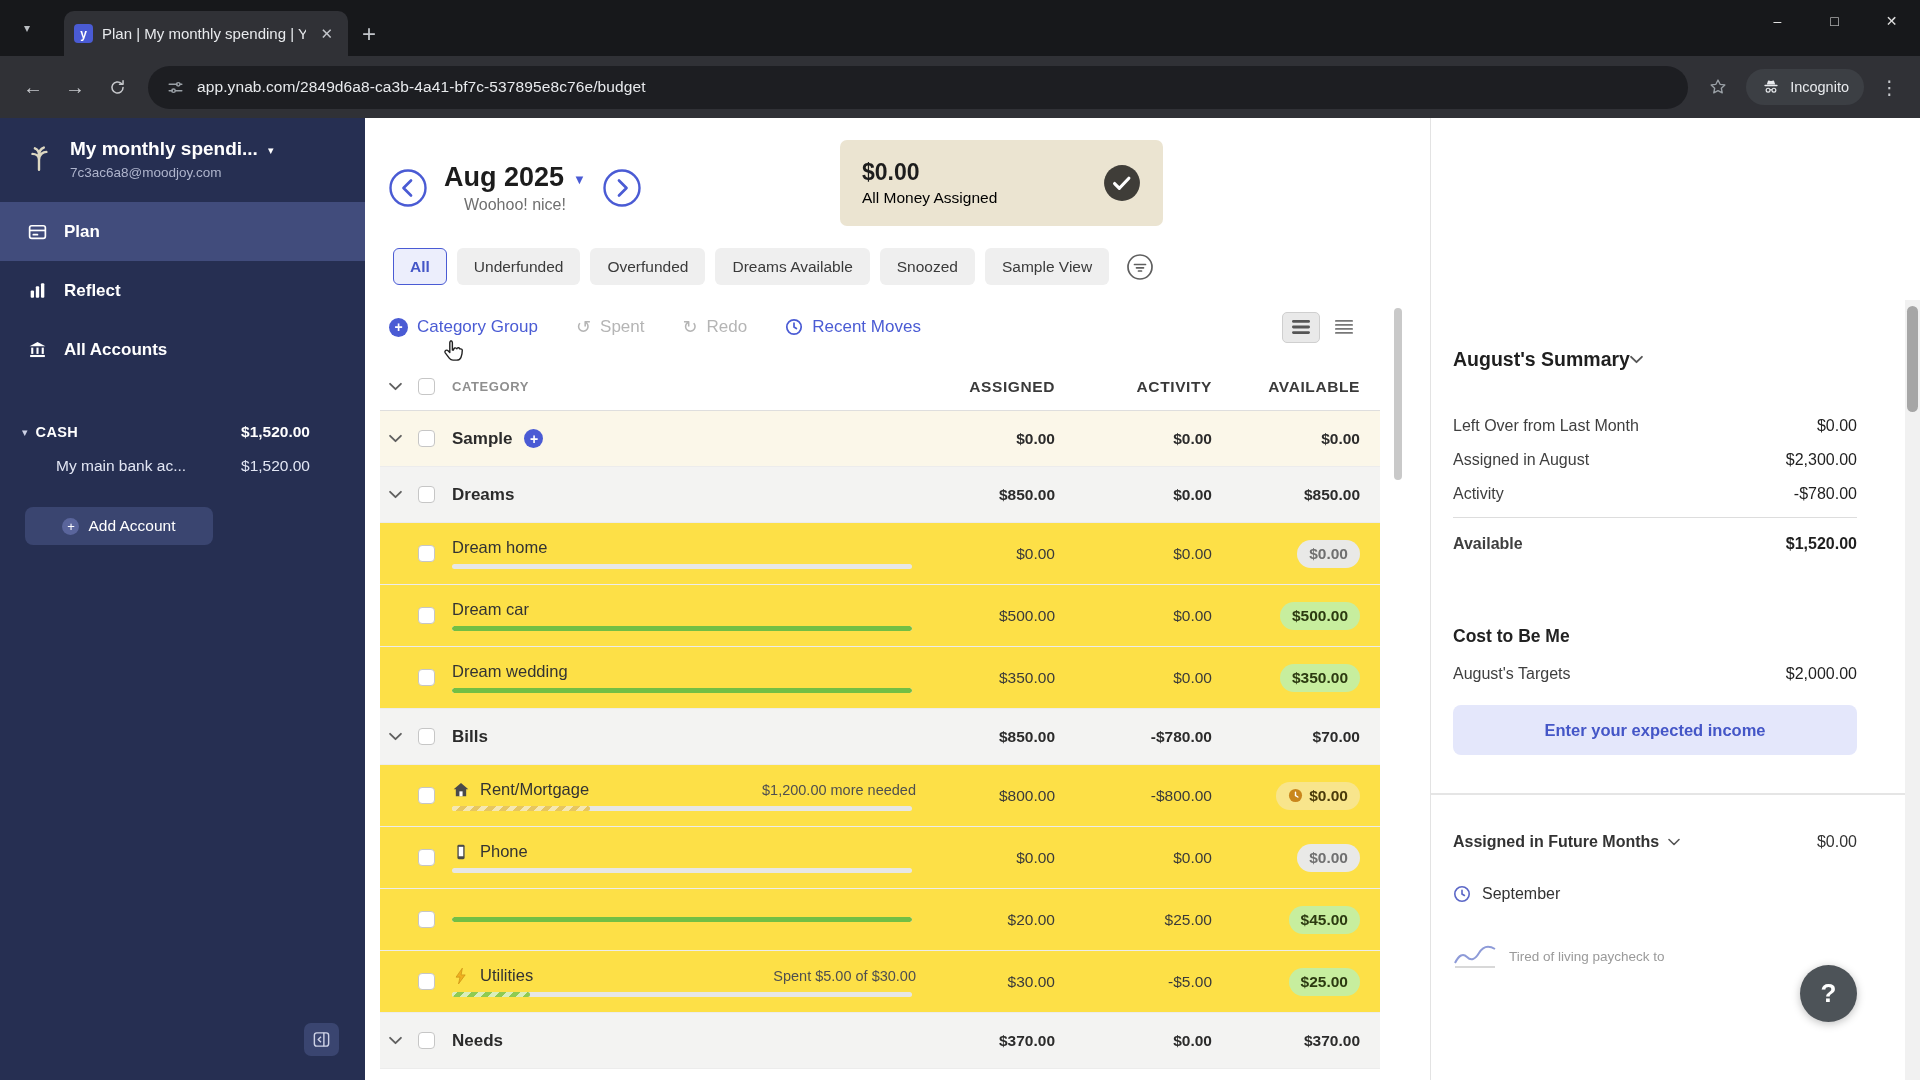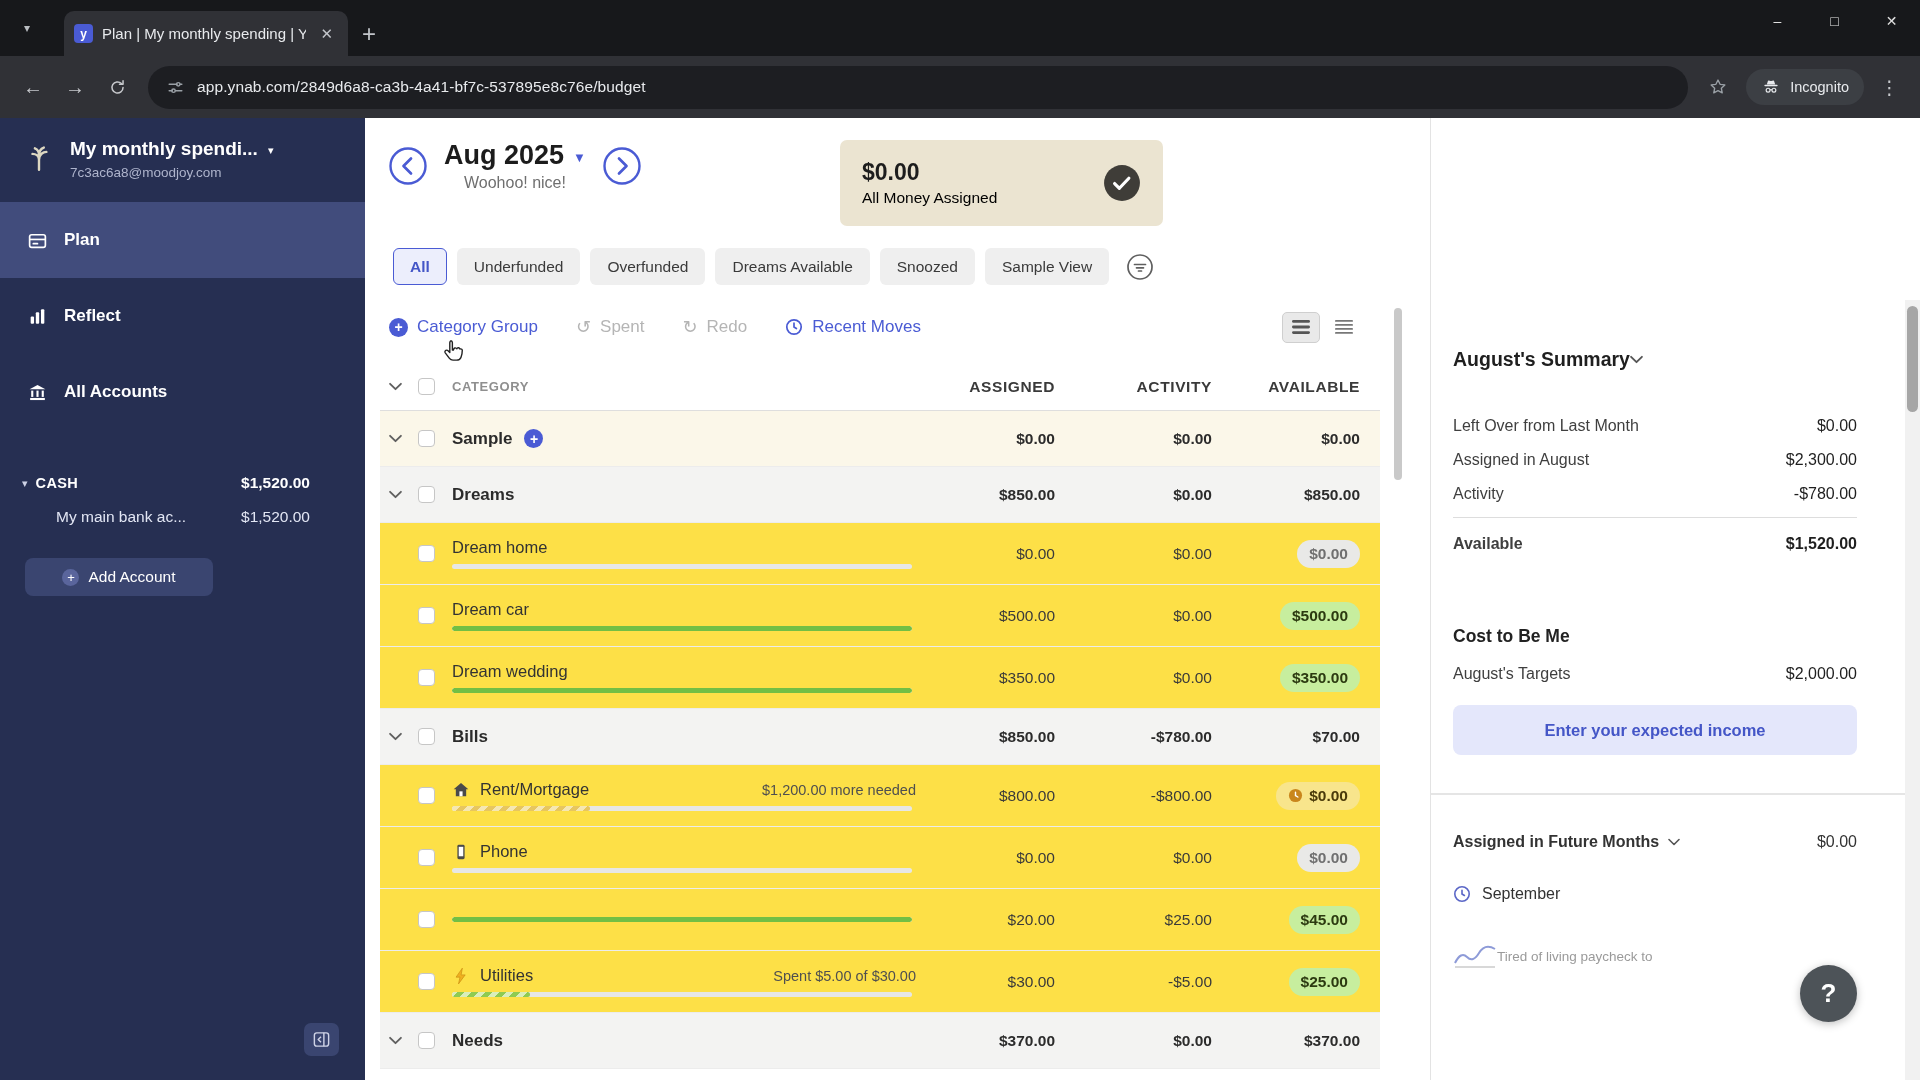--- a/index.html
+++ b/index.html
@@ -34,38 +34,38 @@
   
   .app { position:absolute; top:118px; left:0; width:1920px; height:962px; display:flex; }
 
   
   .sidebar { width:365px; flex-shrink:0; background:#262f52; color:#fff; position:relative; }
   .budget-head { display:flex; align-items:flex-start; gap:14px; padding:20px 18px 0 22px; }
   .budget-name-row { display:flex; align-items:center; gap:10px; font-size:19px; font-weight:700; }
   .budget-name-row .chev { font-size:11px; margin-top:2px; }
   .budget-email { font-size:13.5px; color:#aeb4cc; margin-top:5px; }
   .nav { margin-top:22px; }
-  .nav-item { height:76px; display:flex; align-items:center; gap:16px; padding-left:27px; font-size:17px; font-weight:600; }
+  .nav-item { height:59px; display:flex; align-items:center; gap:16px; padding-left:27px; font-size:17px; font-weight:600; }
   .nav-item.selected { background:#414c7c; }
   .cash-row { margin-top:38px; display:flex; align-items:center; padding:0 55px 0 22px; gap:8px; height:30px; }
   .cash-label { font-size:14.5px; font-weight:700; letter-spacing:.4px; }
   .cash-amt { margin-left:auto; font-size:15.5px; font-weight:600; }
   .account-row { display:flex; align-items:center; padding:10px 55px 10px 56px; font-size:15.5px; color:#e2e6f4; }
   .account-amt { margin-left:auto; }
   .add-account { margin:22px 0 0 25px; width:188px; height:38px; background:#3a4570; border:none; border-radius:8px;
                  color:#fff; font-size:15.5px; display:flex; align-items:center; justify-content:center; gap:9px;
                  font-family:inherit; }
   .add-plus { width:17px; height:17px; border-radius:50%; background:#5a659c; display:inline-flex; align-items:center;
               justify-content:center; font-size:13px; }
   .collapse-btn { position:absolute; left:304px; bottom:24px; width:35px; height:33px; background:#3a4570;
                   border-radius:7px; display:flex; align-items:center; justify-content:center; }
 
   
   .main { width:1065px; background:#fff; position:relative; overflow:hidden; }
-  .month-row { position:relative; height:96px; margin:22px 0 0 23px; display:flex; align-items:flex-start; }
+  .month-row { position:relative; height:96px; margin:22px 0 0 23px; display:flex; align-items:center; }
   .month-nav { display:flex; align-items:flex-start; gap:16px; }
   .arrow-circle { width:40px; height:40px; margin-top:6px; }
   .month-col { text-align:center; }
   .month-line { display:flex; align-items:center; gap:9px; justify-content:center; }
   .month-name { font-size:27px; font-weight:700; color:#1c1c1c; }
   .month-caret { color:#4a5bd4; font-size:13px; margin-top:4px; }
   .month-sub { font-size:16px; color:#6f6f6f; margin-top:3px; }
   .banner { position:absolute; left:452px; top:0; width:323px; height:86px; background:#ebe4d1; border-radius:7px;
             display:flex; align-items:center; justify-content:space-between; padding:0 22px; }
   .banner-amount { font-size:23px; font-weight:800; color:#1d1d1d; }
@@ -143,21 +143,21 @@
   .rp-targets { margin-top:10px; }
   .income-btn { margin-top:14px; width:100%; height:50px; border:none; border-radius:8px; background:#e4e7fb;
                 color:#4456c7; font-size:16.5px; font-weight:600; font-family:inherit; }
   .rp-fulldiv { border-top:1px solid #e5e5e5; margin:38px -48px 0 -22px; }
   .autoassign { display:flex; align-items:center; gap:10px; padding:24px 0; font-size:17.5px; font-weight:700; color:#1f1f1f; }
   .aa-chev { font-size:16px; font-weight:700; margin-left:2px; }
   .future-row { display:flex; align-items:center; padding-top:38px; }
   .future-lab { font-size:16px; font-weight:600; color:#333; display:flex; align-items:center; gap:9px; }
   .future-val { margin-left:auto; font-size:16px; color:#333; }
   .september-row { display:flex; align-items:center; gap:11px; margin-top:34px; font-size:16px; color:#333; }
-  .teaser { display:flex; align-items:center; gap:0; margin-top:40px; }
+  .teaser { display:flex; align-items:center; gap:12px; margin-top:40px; }
   .teaser-text { font-size:13.5px; color:#9a9a9a; }
   .help-fab { position:absolute; right:48px; top:847px; width:57px; height:57px; border-radius:50%;
               background:#4d5358; color:#fff; font-size:26px; font-weight:700; display:flex; align-items:center;
               justify-content:center; box-shadow:0 2px 8px rgba(0,0,0,.25); }
 
   
   .winscroll { width:15px; position:relative; background:#fff; }
   .winscroll .track { position:absolute; left:0; right:0; top:182px; bottom:0; background:#f1f1f1; }
   .winscroll .thumb { position:absolute; left:2px; width:11px; top:188px; height:106px; background:#a6a6a6; border-radius:6px; }
 

